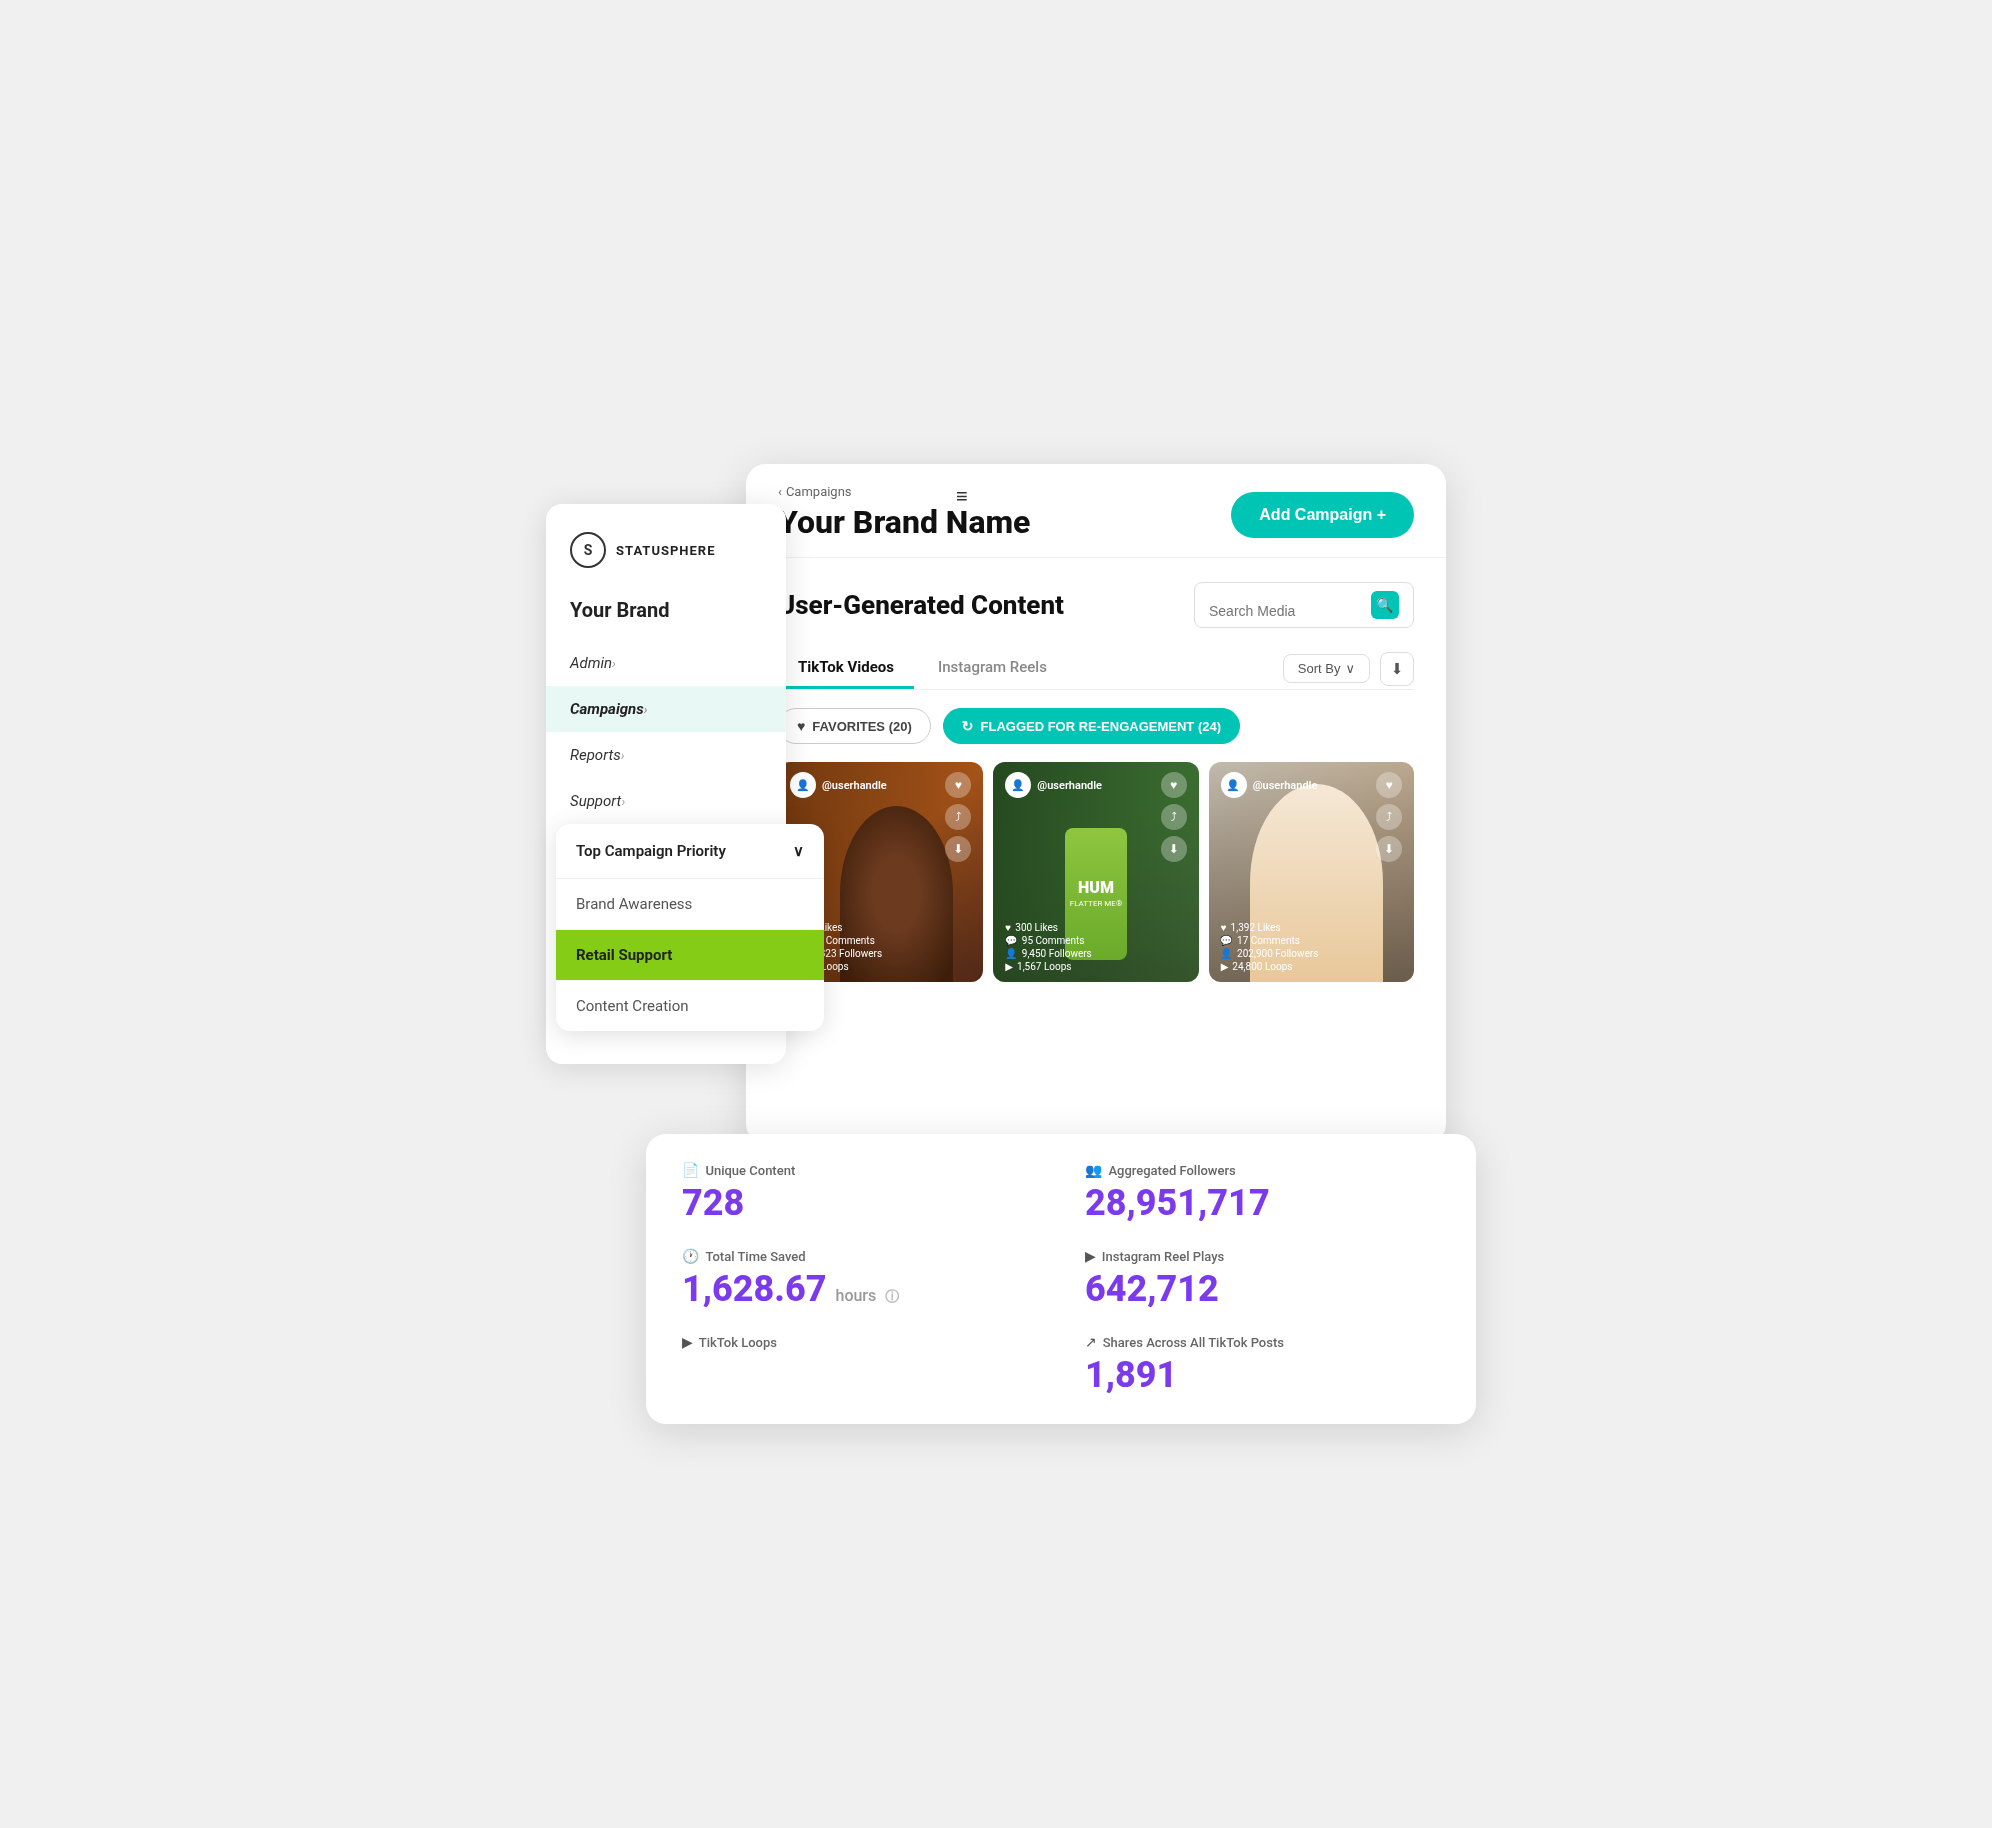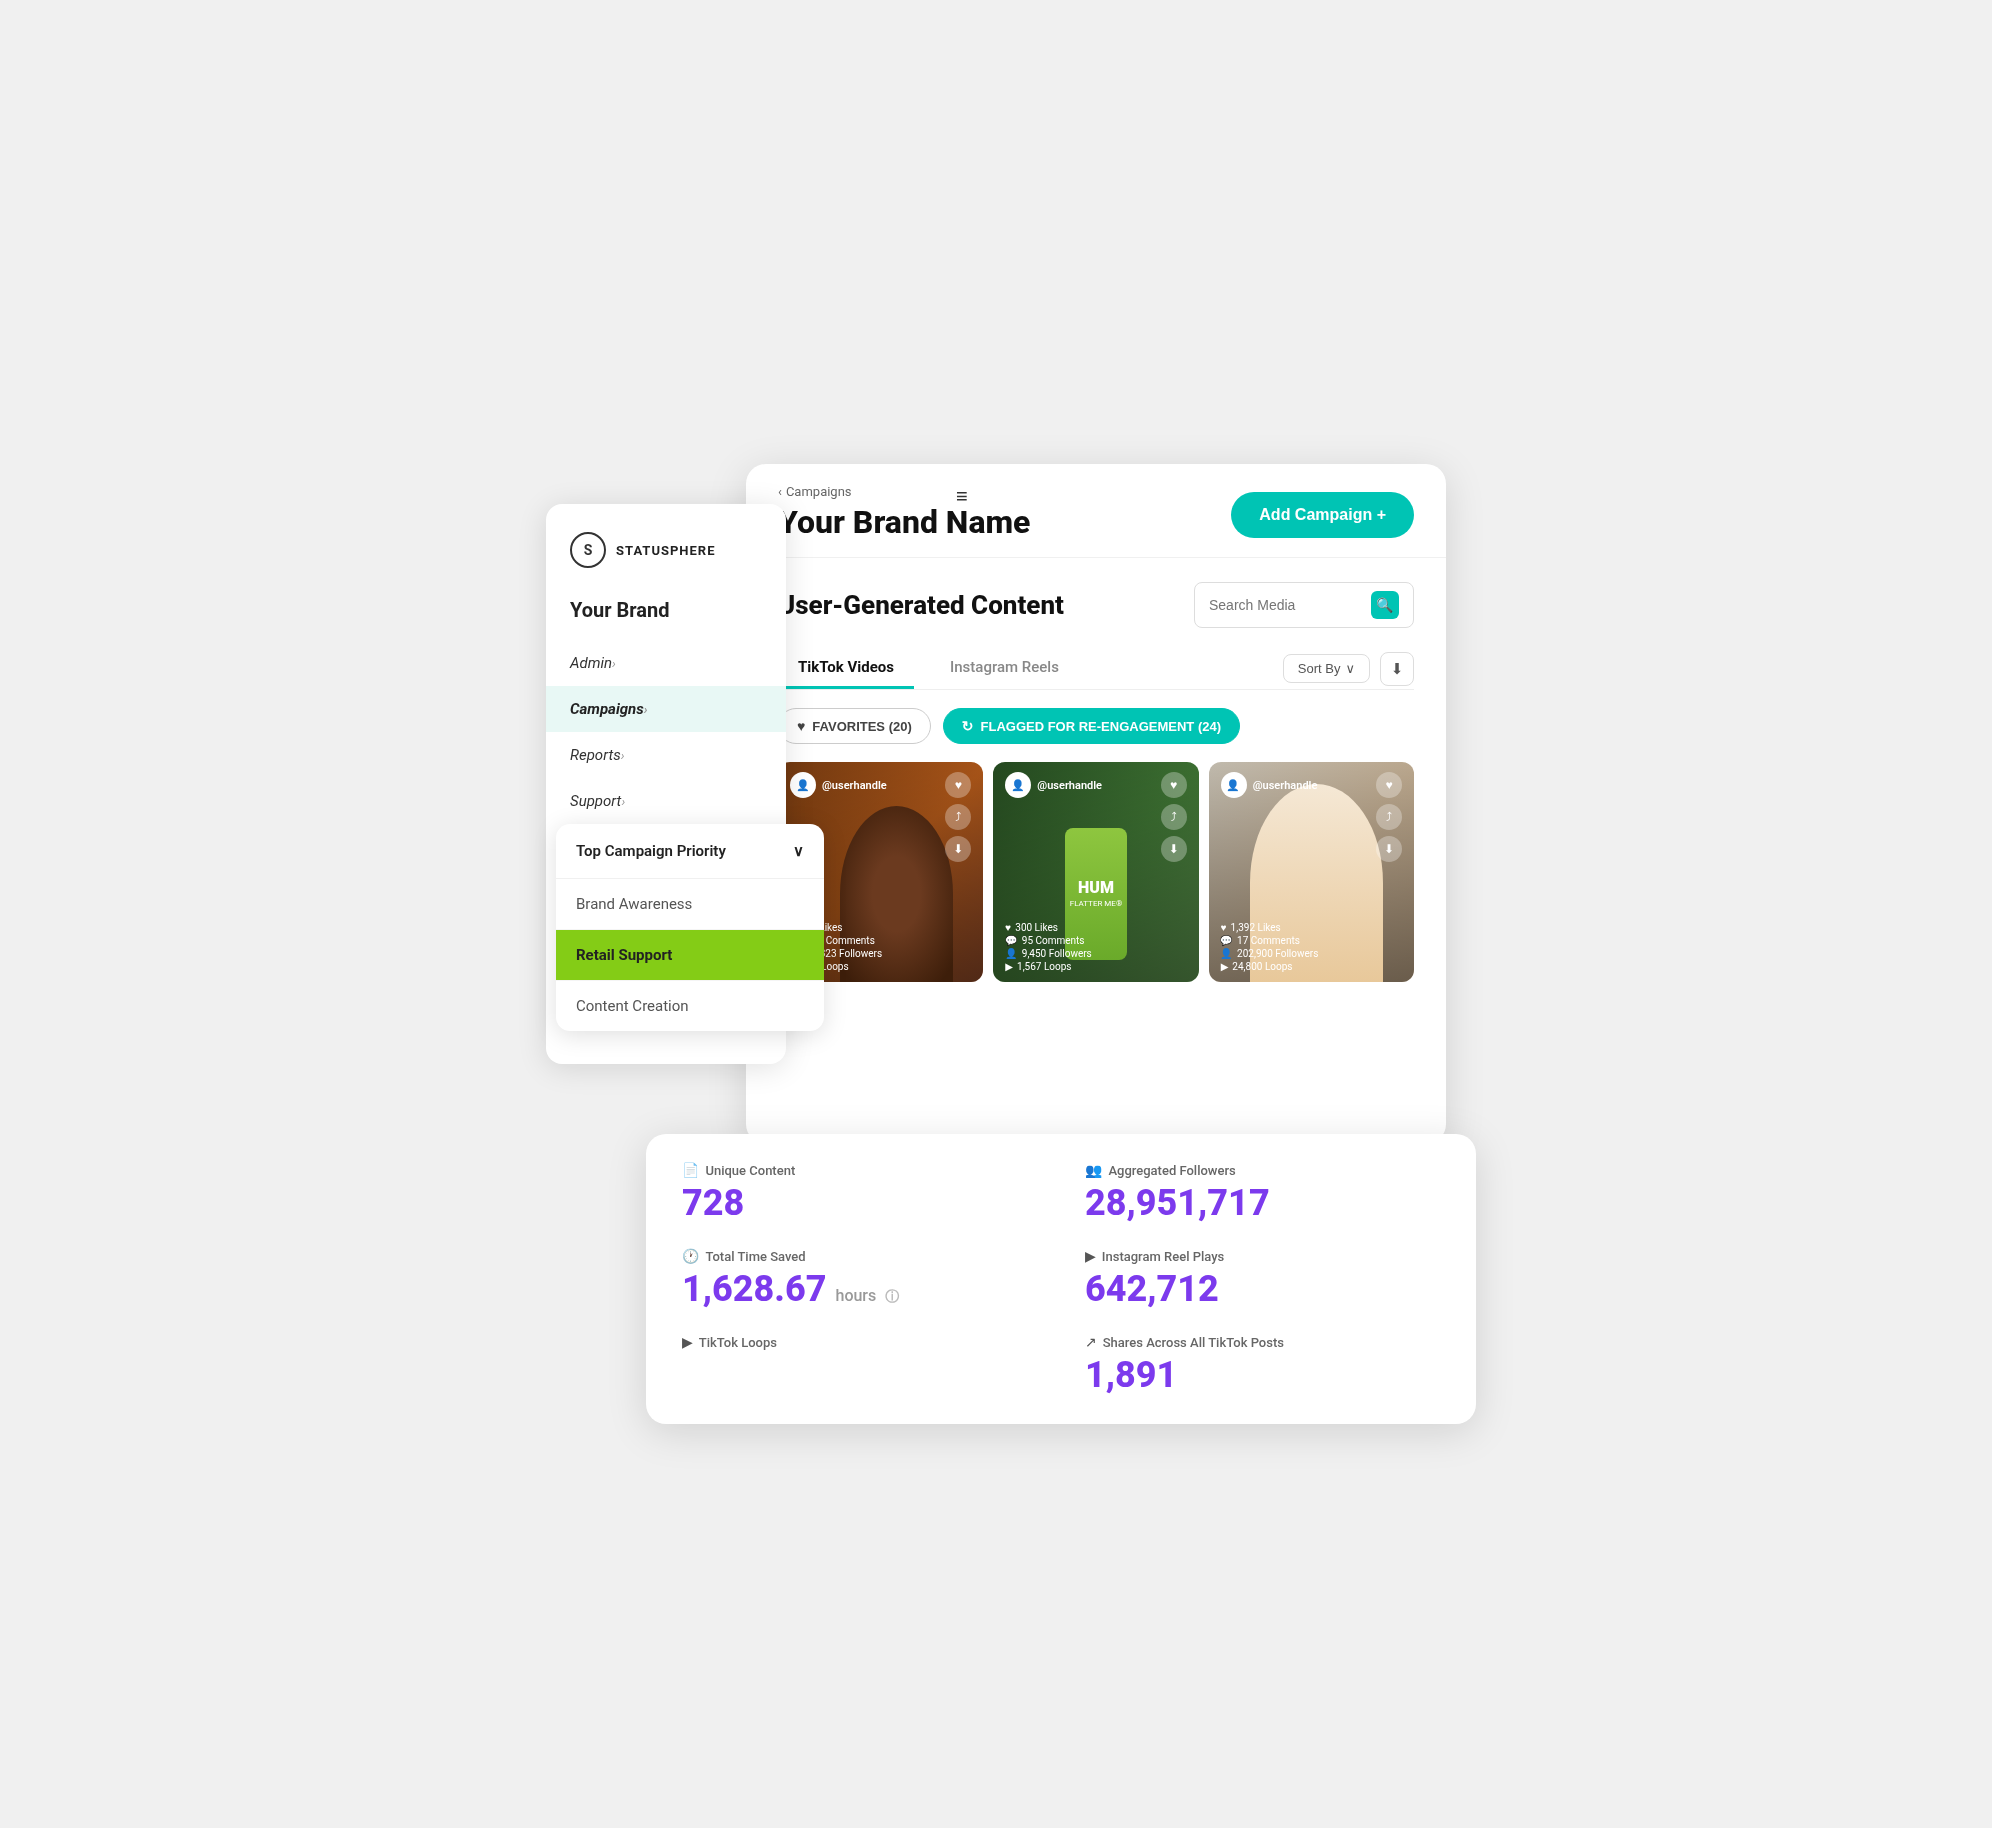--- a/index.html
+++ b/index.html
@@ -213,21 +213,21 @@
     }
 
     .ugc-title {
       font-size: 26px;
       font-weight: 800;
       color: #111;
     }
 
     .search-box {
       display: flex;
-      align-items: center;
+      align-items: flex-end;
       border: 1.5px solid #ddd;
       border-radius: 8px;
       padding: 8px 14px;
       gap: 8px;
       width: 220px;
     }
 
     .search-box input {
       border: none;
       outline: none;
@@ -256,21 +256,21 @@
     .tabs-row {
       display: flex;
       align-items: center;
       justify-content: space-between;
       border-bottom: 1.5px solid #eee;
       margin-bottom: 18px;
     }
 
     .tabs {
       display: flex;
-      gap: 16px;
+      gap: 4px;
     }
 
     .tab {
       padding: 10px 20px;
       font-size: 15px;
       color: #888;
       cursor: pointer;
       border-bottom: 3px solid transparent;
       font-weight: 500;
     }

